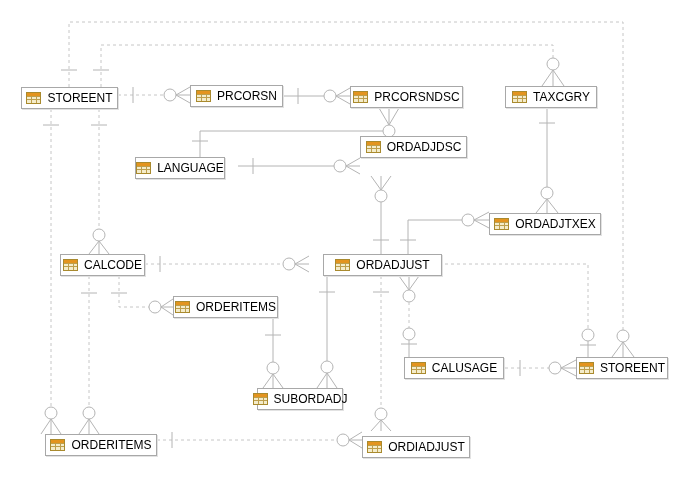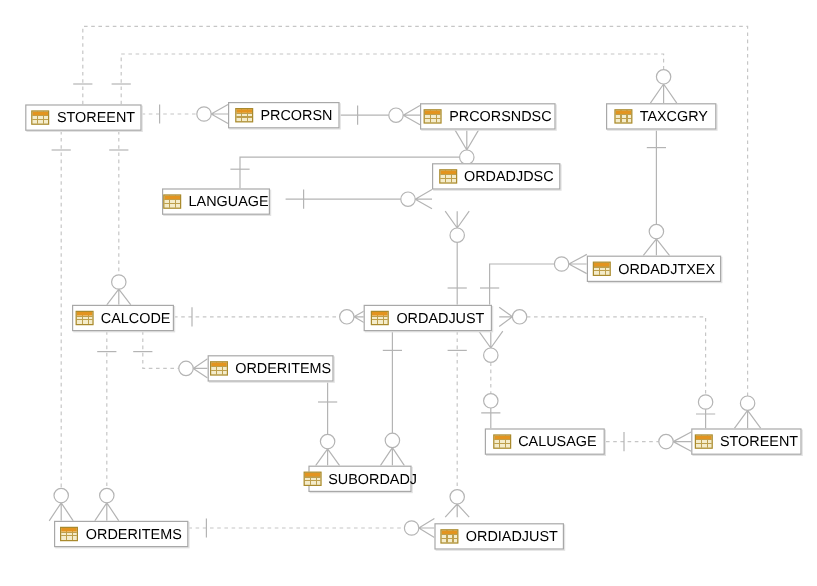--- a/index.html
+++ b/index.html
@@ -211,21 +211,21 @@
       <span class="entity-label">ORDADJDSC</span>
     </div>
   <div class="entity" style="left:489px;top:213px;width:112px">
       <span class="tbl-icon"></span>
       <span class="entity-label">ORDADJTXEX</span>
     </div>
   <div class="entity" style="left:60px;top:254px;width:85px">
       <span class="tbl-icon"></span>
       <span class="entity-label">CALCODE</span>
     </div>
-  <div class="entity" style="left:303px;top:254px;width:107px">
+  <div class="entity" style="left:323px;top:254px;width:119px">
       <span class="tbl-icon"></span>
       <span class="entity-label">ORDADJUST</span>
     </div>
   <div class="entity" style="left:173px;top:296px;width:105px">
       <span class="tbl-icon"></span>
       <span class="entity-label">ORDERITEMS</span>
     </div>
   <div class="entity" style="left:257px;top:388px;width:86px">
       <span class="tbl-icon"></span>
       <span class="entity-label">SUBORDADJ</span>

